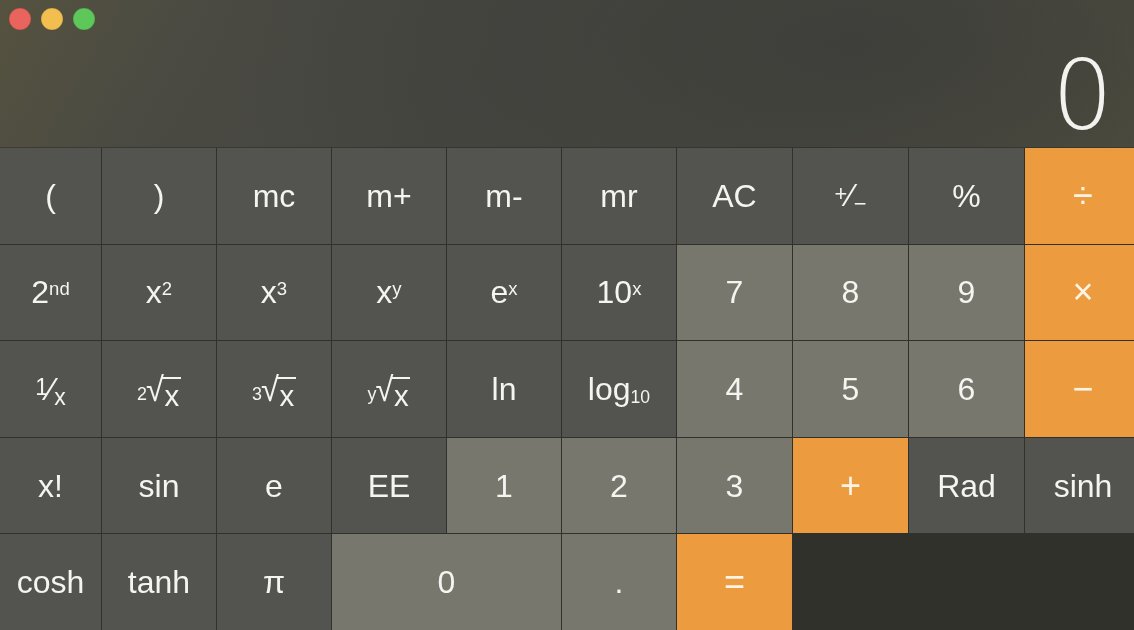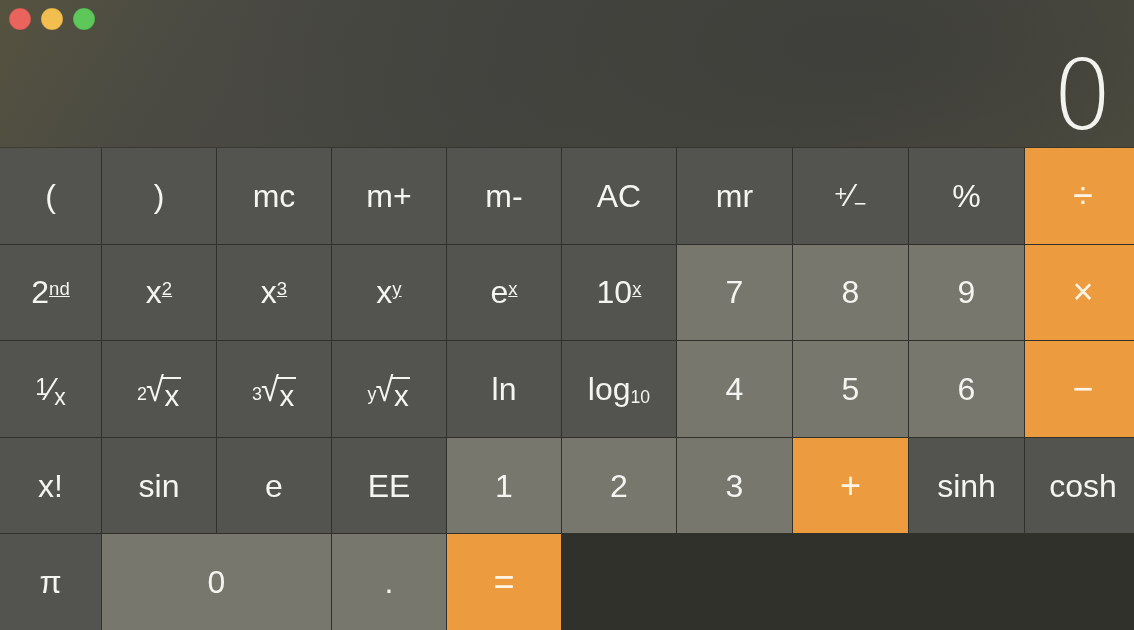--- a/index.html
+++ b/index.html
@@ -132,21 +132,20 @@
   .span2 { grid-column: span 2; }
 
   
   .sup {
     font-size: 0.58em;
     vertical-align: super;
     line-height: 1;
     position: relative;
     top: -0.46em;
     font-weight: 400;
-    text-decoration: underline;
   }
   .sub {
     font-size: 0.55em;
     line-height: 1;
     position: relative;
     top: 0.18em;
     font-weight: 400;
   }
 
   
@@ -237,24 +236,24 @@
       <div class="key fn r1">
         <span class="lbl">mc</span>
       </div>
       <div class="key fn r1">
         <span class="lbl">m+</span>
       </div>
       <div class="key fn r1">
         <span class="lbl">m-</span>
       </div>
       <div class="key fn r1">
+        <span class="lbl">mr</span>
+      </div>
+      <div class="key fn r1">
         <span class="lbl">AC</span>
-      </div>
-      <div class="key fn r1">
-        <span class="lbl">mr</span>
       </div>
       <div class="key fn r1">
         <span class="lbl pm">
           <span class="p">+</span>
           <span class="s">⁄</span>
           <span class="m">−</span>
         </span>
       </div>
       <div class="key fn r1">
         <span class="lbl">%</span>
@@ -383,26 +382,32 @@
       <div class="key num r4">
         <span class="lbl">2</span>
       </div>
       <div class="key num r4">
         <span class="lbl">3</span>
       </div>
       <div class="key op r4">
         <span class="op-glyph">+</span>
       </div>
       <div class="key fn r5">
+        <span class="lbl">Rad</span>
+      </div>
+      <div class="key fn r5">
         <span class="lbl">sinh</span>
       </div>
       <div class="key fn r5">
         <span class="lbl">cosh</span>
       </div>
       <div class="key fn r5">
+        <span class="lbl">tanh</span>
+      </div>
+      <div class="key fn r5">
         <span class="lbl">π</span>
       </div>
       <div class="key num r5 span2">
         <span class="lbl">0</span>
       </div>
       <div class="key num r5">
         <span class="lbl">.</span>
       </div>
       <div class="key op r5">
         <span class="op-glyph">=</span>

